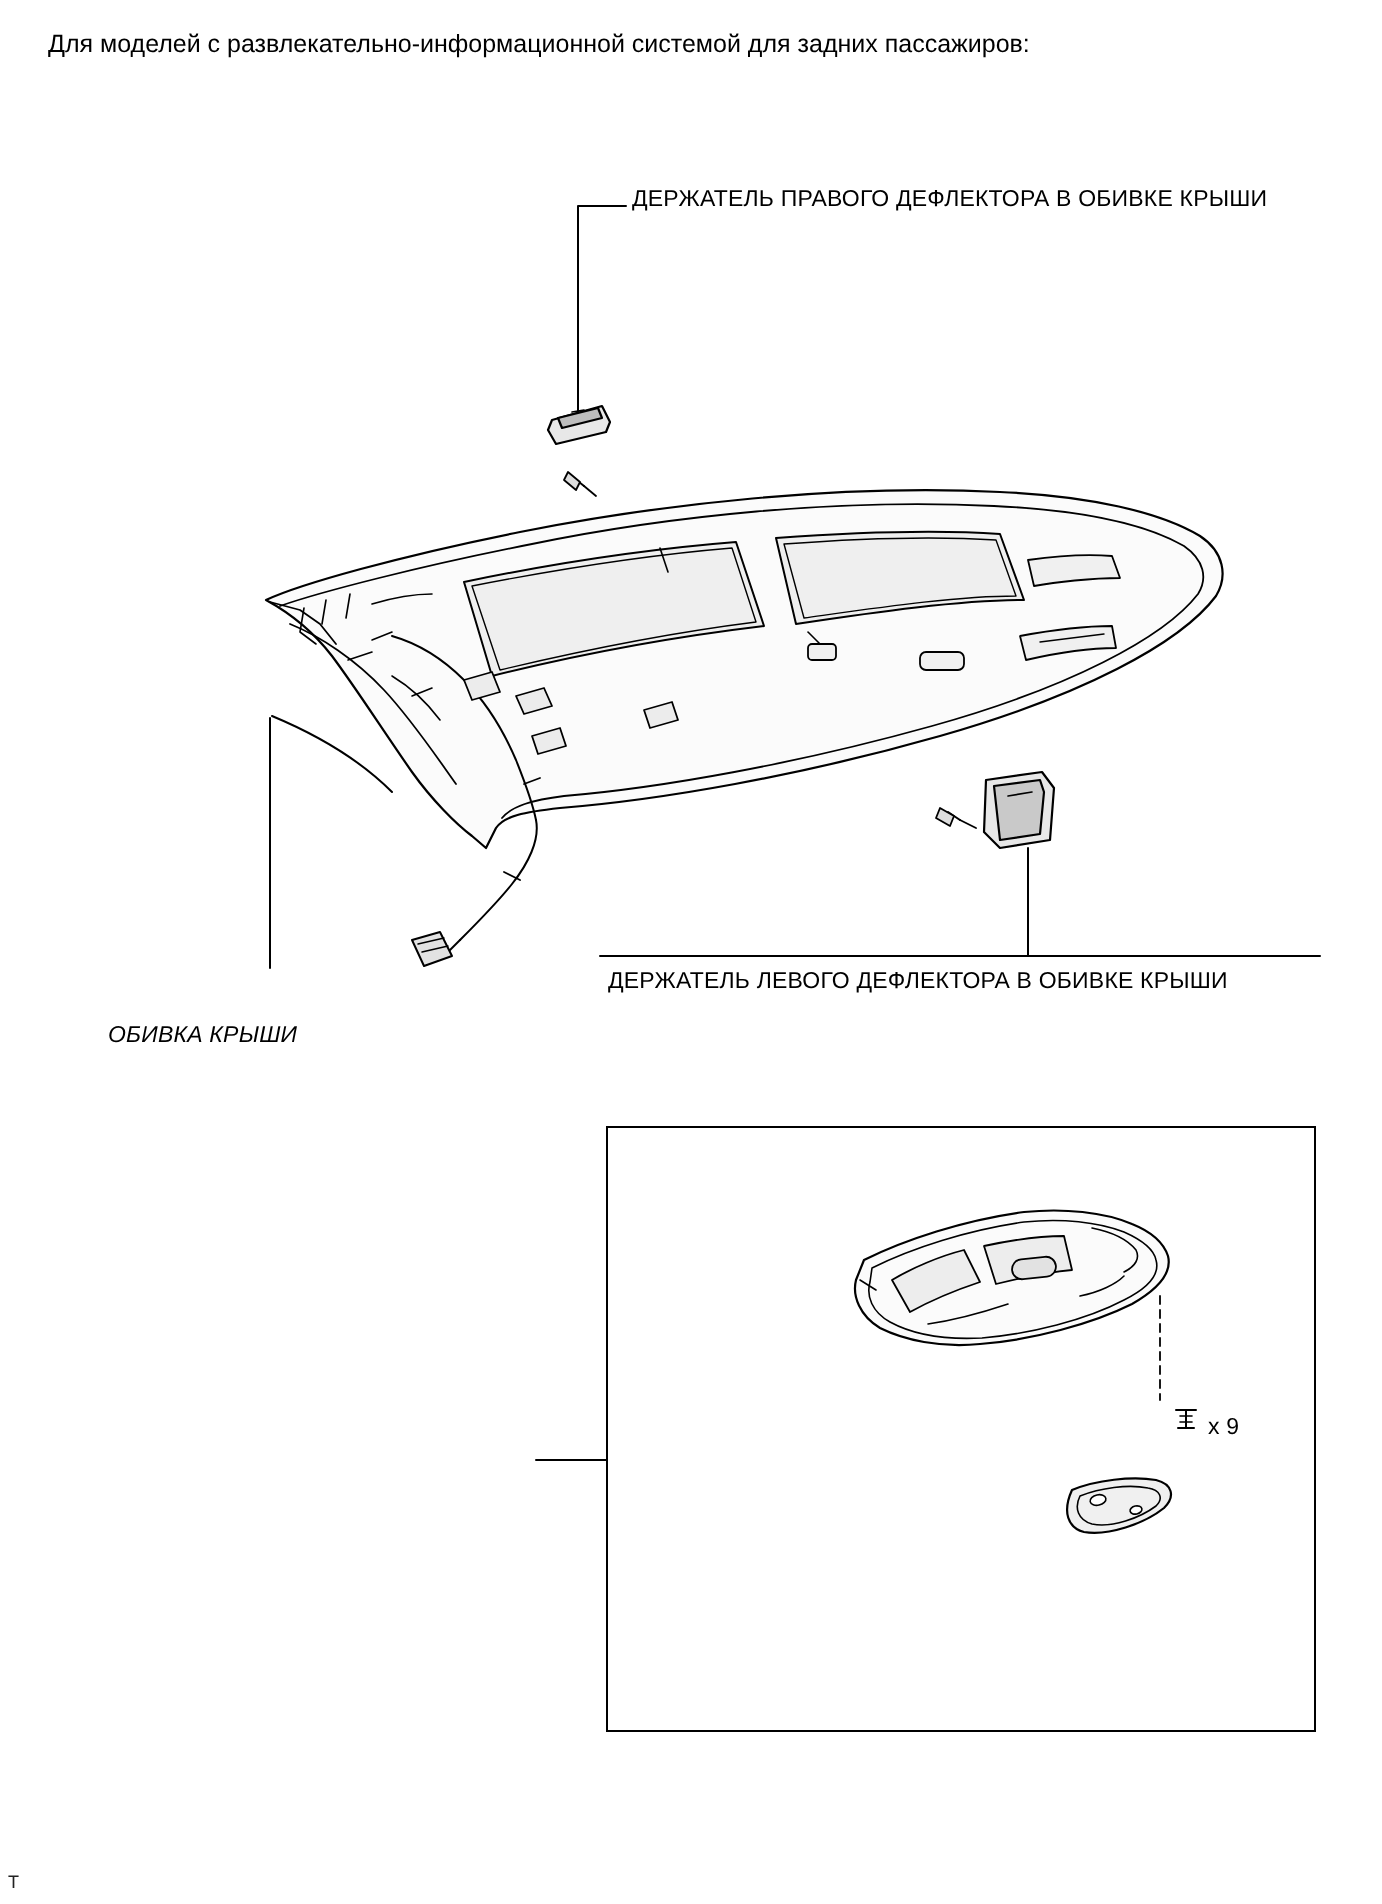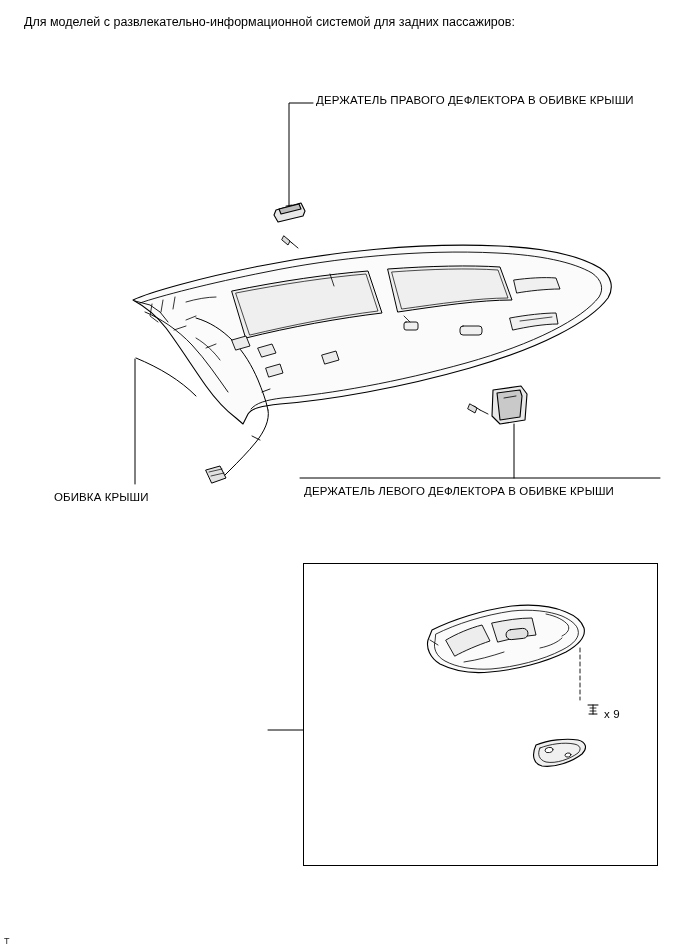--- a/index.html
+++ b/index.html
@@ -35,22 +35,23 @@
     line-height: 14px;
     letter-spacing: 0.1px;
   }
   .lbl-right-deflector {
     left: 316px;
     top: 93px;
     width: 330px;
   }
   .lbl-headliner {
     left: 54px;
-    top: 490px;
+    top: 511px;
     width: 200px;
+    font-style: italic;
   }
   .lbl-left-deflector {
     left: 288px;
     top: 484px;
     width: 370px;
     margin-left: 16px;
   }
   .lbl-storage-box {
     left: 39px;
     top: 722px;

